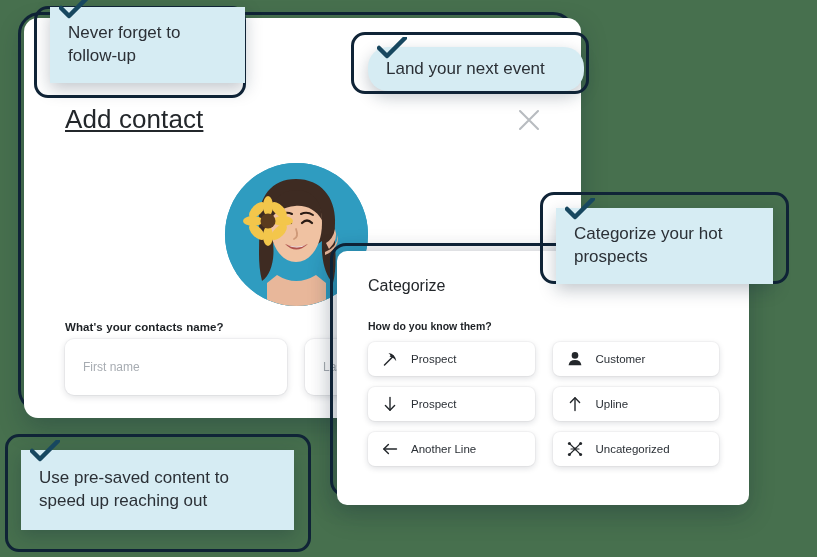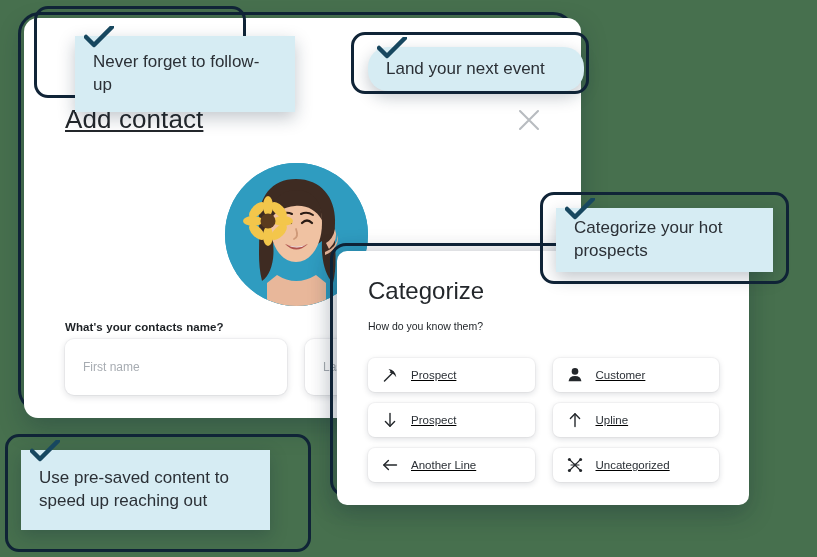--- a/index.html
+++ b/index.html
@@ -128,40 +128,39 @@
     background: #ffffff;
     border-radius: 10px;
     box-shadow: -8px 0 22px rgba(16,36,55,0.18), 0 10px 26px rgba(16,36,55,0.22);
     overflow: hidden;
     box-sizing: border-box;
   }
   .cat-title {
     position: absolute;
     left: 31px;
     top: 26px;
-    font-size: 24px;
+    font-size: 16px;
     color: #23272b;
   }
   .cat-sub {
     position: absolute;
     left: 31px;
     top: 69px;
     font-size: 10.5px;
-    font-weight: normal;
+    font-weight: bold;
     color: #1d2125;
   }
   .cat-grid {
     position: absolute;
     left: 31px;
-    top: 107px;
+    top: 91px;
     width: 351px;
     display: grid;
     grid-template-columns: 1fr 1fr;
     gap: 11px 18px;
-    text-decoration: underline;
   }
   .cat-option {
     height: 34px;
     background: #ffffff;
     border-radius: 7px;
     box-shadow: 0 2px 6px rgba(20,30,45,0.15), 0 0 0 1px rgba(20,30,45,0.03);
     display: flex;
     align-items: center;
     padding: 0 12px;
     box-sizing: border-box;
@@ -207,30 +206,30 @@
     position: absolute;
     left: 9px;
     top: -10px;
     width: 30px;
     height: 22px;
   }
   .check-mark svg { display:block; }
 
   
   #co1-frame { left: 34px;  top: 6px;   width: 212px; height: 92px; }
-  #co1       { left: 50px;  top: 36px;  width: 220px; height: 76px; margin-left: 25px; }
+  #co1       { left: 50px;  top: 7px;  width: 195px; height: 76px; }
 
   #co2-frame { left: 351px; top: 32px;  width: 238px; height: 62px; }
   #co2       { left: 368px; top: 47px;  width: 216px; height: 44px; border-radius: 20px; }
 
   #co3-frame { left: 540px; top: 192px; width: 249px; height: 92px; }
-  #co3       { left: 556px; top: 208px; width: 217px; height: 64px; }
+  #co3       { left: 556px; top: 208px; width: 217px; height: 76px; }
 
   #co4-frame { left: 5px;   top: 434px; width: 306px; height: 118px; }
-  #co4       { left: 21px;  top: 450px; width: 249px; height: 80px; }
+  #co4       { left: 21px;  top: 450px; width: 273px; height: 80px; }
 </style>
 </head>
 <body>
 
 <div class="stage">
 
   <div class="addcontact-frame"></div>
 
   <div class="addcontact-card">
 

